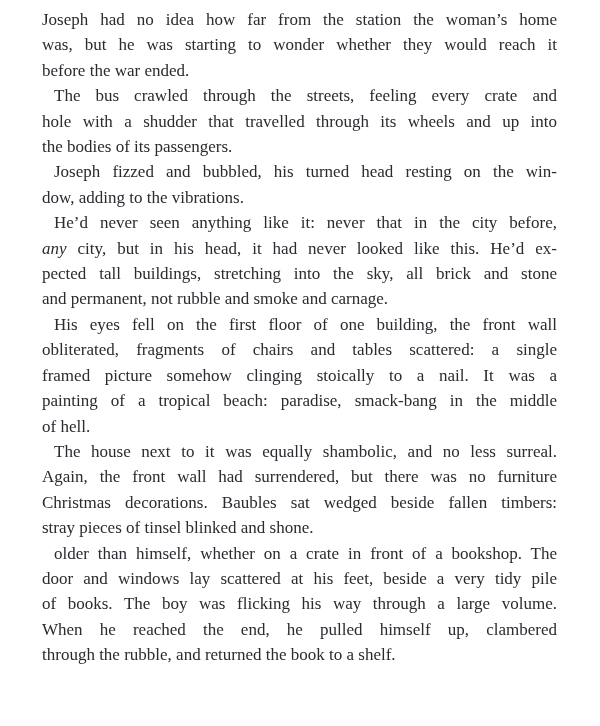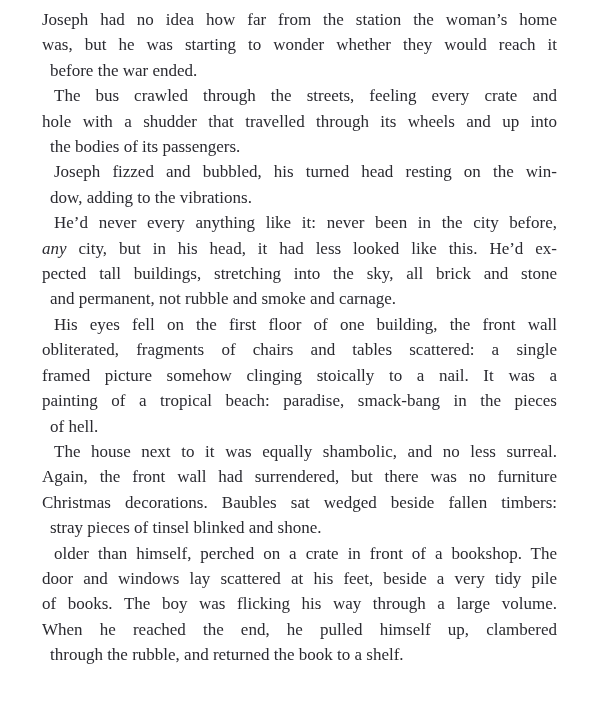--- a/index.html
+++ b/index.html
@@ -28,21 +28,20 @@
     padding: 0;
   }
   .line {
     display: block;
     text-align: justify;
     text-align-last: justify;
     white-space: normal;
   }
   .line.last {
     text-align-last: left;
-    margin-left: 8px;
   }
   p.indent .line:first-child {
     text-indent: 12px;
   }
   em {
     font-style: italic;
     font-family: Liberation Serif, serif;
   }
 </style>
 </head>
@@ -58,39 +57,39 @@
       <p class="indent">
         <span class="line"><span>The bus crawled through the streets, feeling every crate and</span></span>
         <span class="line"><span>hole with a shudder that travelled through its wheels and up into</span></span>
         <span class="line last"><span>the bodies of its passengers.</span></span>
       </p>
       <p class="indent">
         <span class="line"><span>Joseph fizzed and bubbled, his turned head resting on the win-</span></span>
         <span class="line last"><span>dow, adding to the vibrations.</span></span>
       </p>
       <p class="indent">
-        <span class="line"><span>He’d never every anything like it: never been in the city before,</span></span>
-        <span class="line"><em>any</em><span> city, but in his head, it had less looked like this. He’d ex-</span></span>
+        <span class="line"><span>He’d never seen anything like it: never that in the city before,</span></span>
+        <span class="line"><em>any</em><span> city, but in his head, it had never looked like this. He’d ex-</span></span>
         <span class="line"><span>pected tall buildings, stretching into the sky, all brick and stone</span></span>
         <span class="line last"><span>and permanent, not rubble and smoke and carnage.</span></span>
       </p>
       <p class="indent">
         <span class="line"><span>His eyes fell on the first floor of one building, the front wall</span></span>
         <span class="line"><span>obliterated, fragments of chairs and tables scattered: a single</span></span>
         <span class="line"><span>framed picture somehow clinging stoically to a nail. It was a</span></span>
-        <span class="line"><span>painting of a tropical beach: paradise, smack-bang in the pieces</span></span>
+        <span class="line"><span>painting of a tropical beach: paradise, smack-bang in the middle</span></span>
         <span class="line last"><span>of hell.</span></span>
       </p>
       <p class="indent">
         <span class="line"><span>The house next to it was equally shambolic, and no less surreal.</span></span>
         <span class="line"><span>Again, the front wall had surrendered, but there was no furniture</span></span>
         <span class="line"><span>Christmas decorations. Baubles sat wedged beside fallen timbers:</span></span>
         <span class="line last"><span>stray pieces of tinsel blinked and shone.</span></span>
       </p>
       <p class="indent">
-        <span class="line"><span>older than himself, perched on a crate in front of a bookshop. The</span></span>
+        <span class="line"><span>older than himself, whether on a crate in front of a bookshop. The</span></span>
         <span class="line"><span>door and windows lay scattered at his feet, beside a very tidy pile</span></span>
         <span class="line"><span>of books. The boy was flicking his way through a large volume.</span></span>
         <span class="line"><span>When he reached the end, he pulled himself up, clambered</span></span>
         <span class="line last"><span>through the rubble, and returned the book to a shelf.</span></span>
       </p>
     </div>
 </div>
 
 </body></html>

